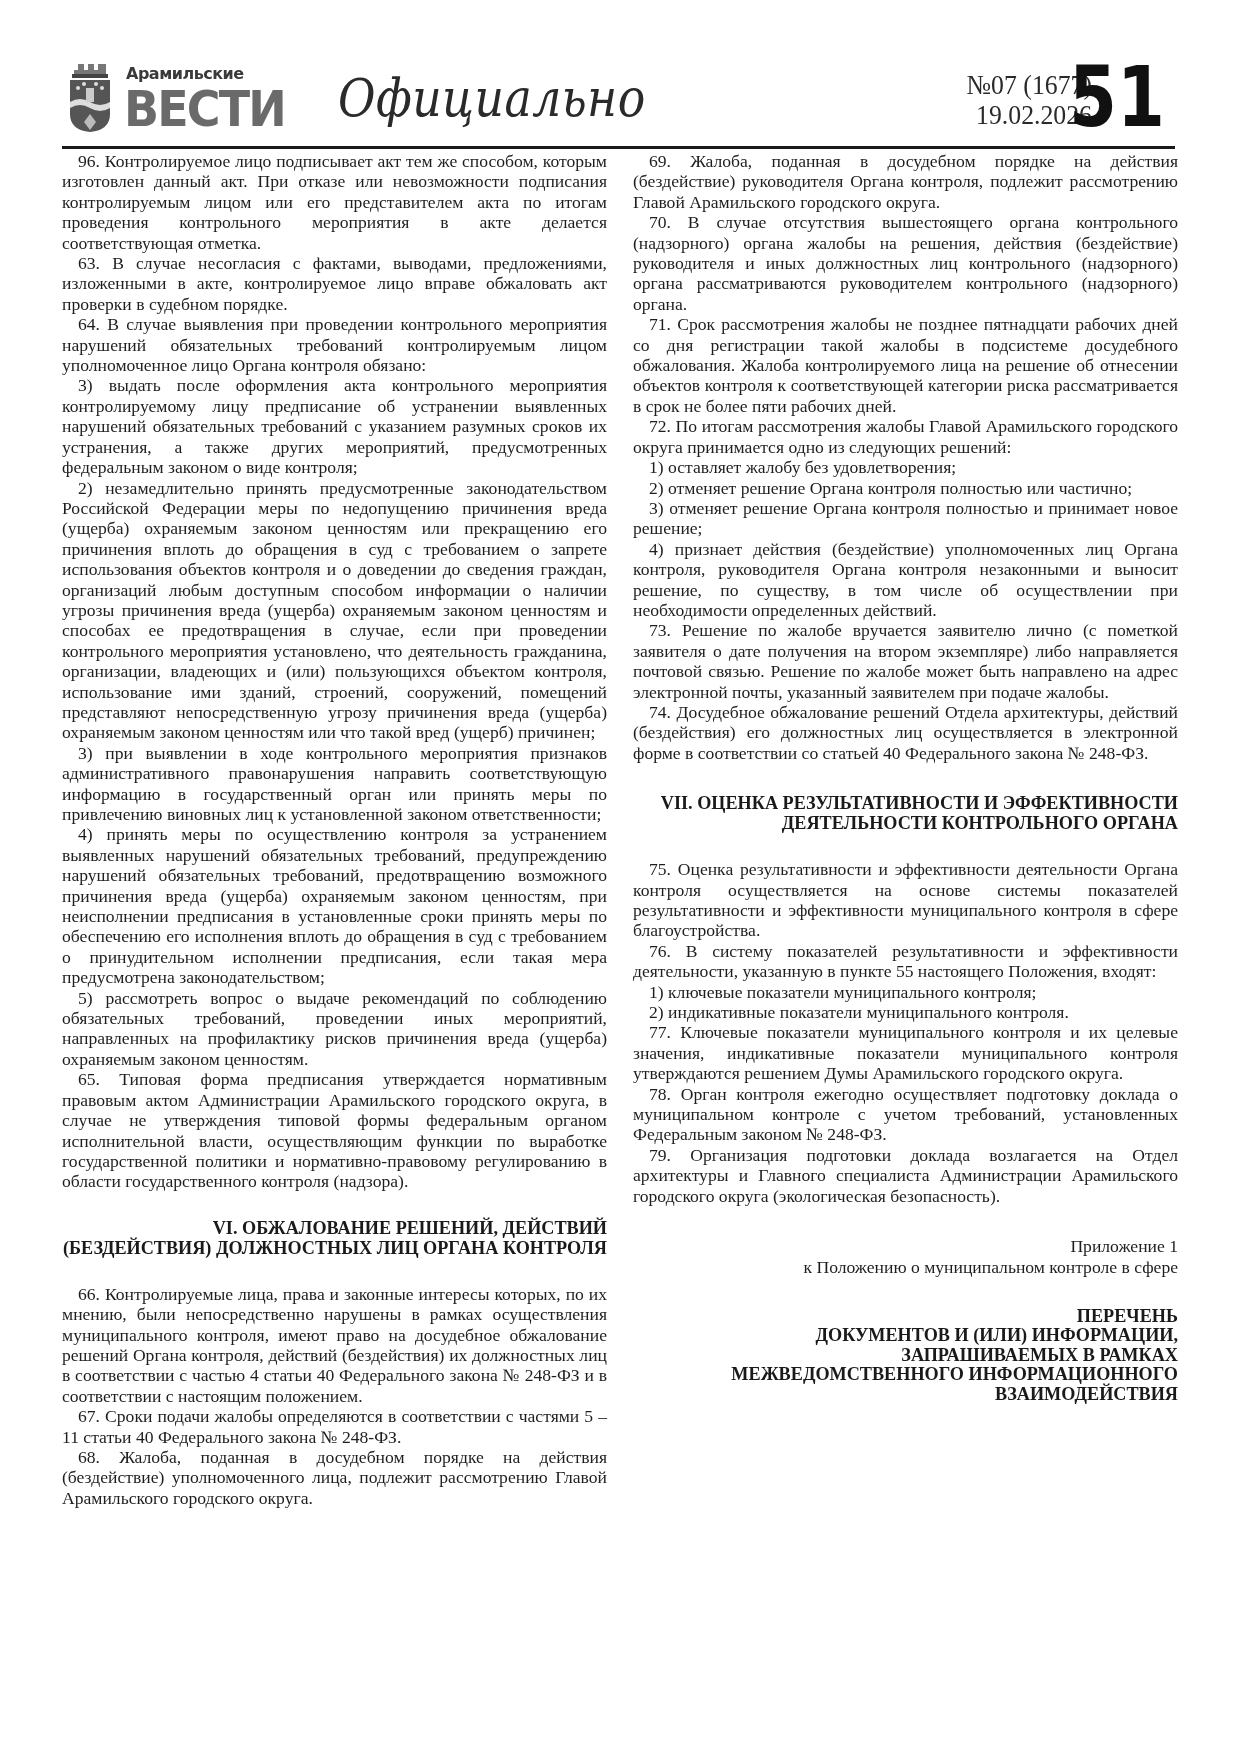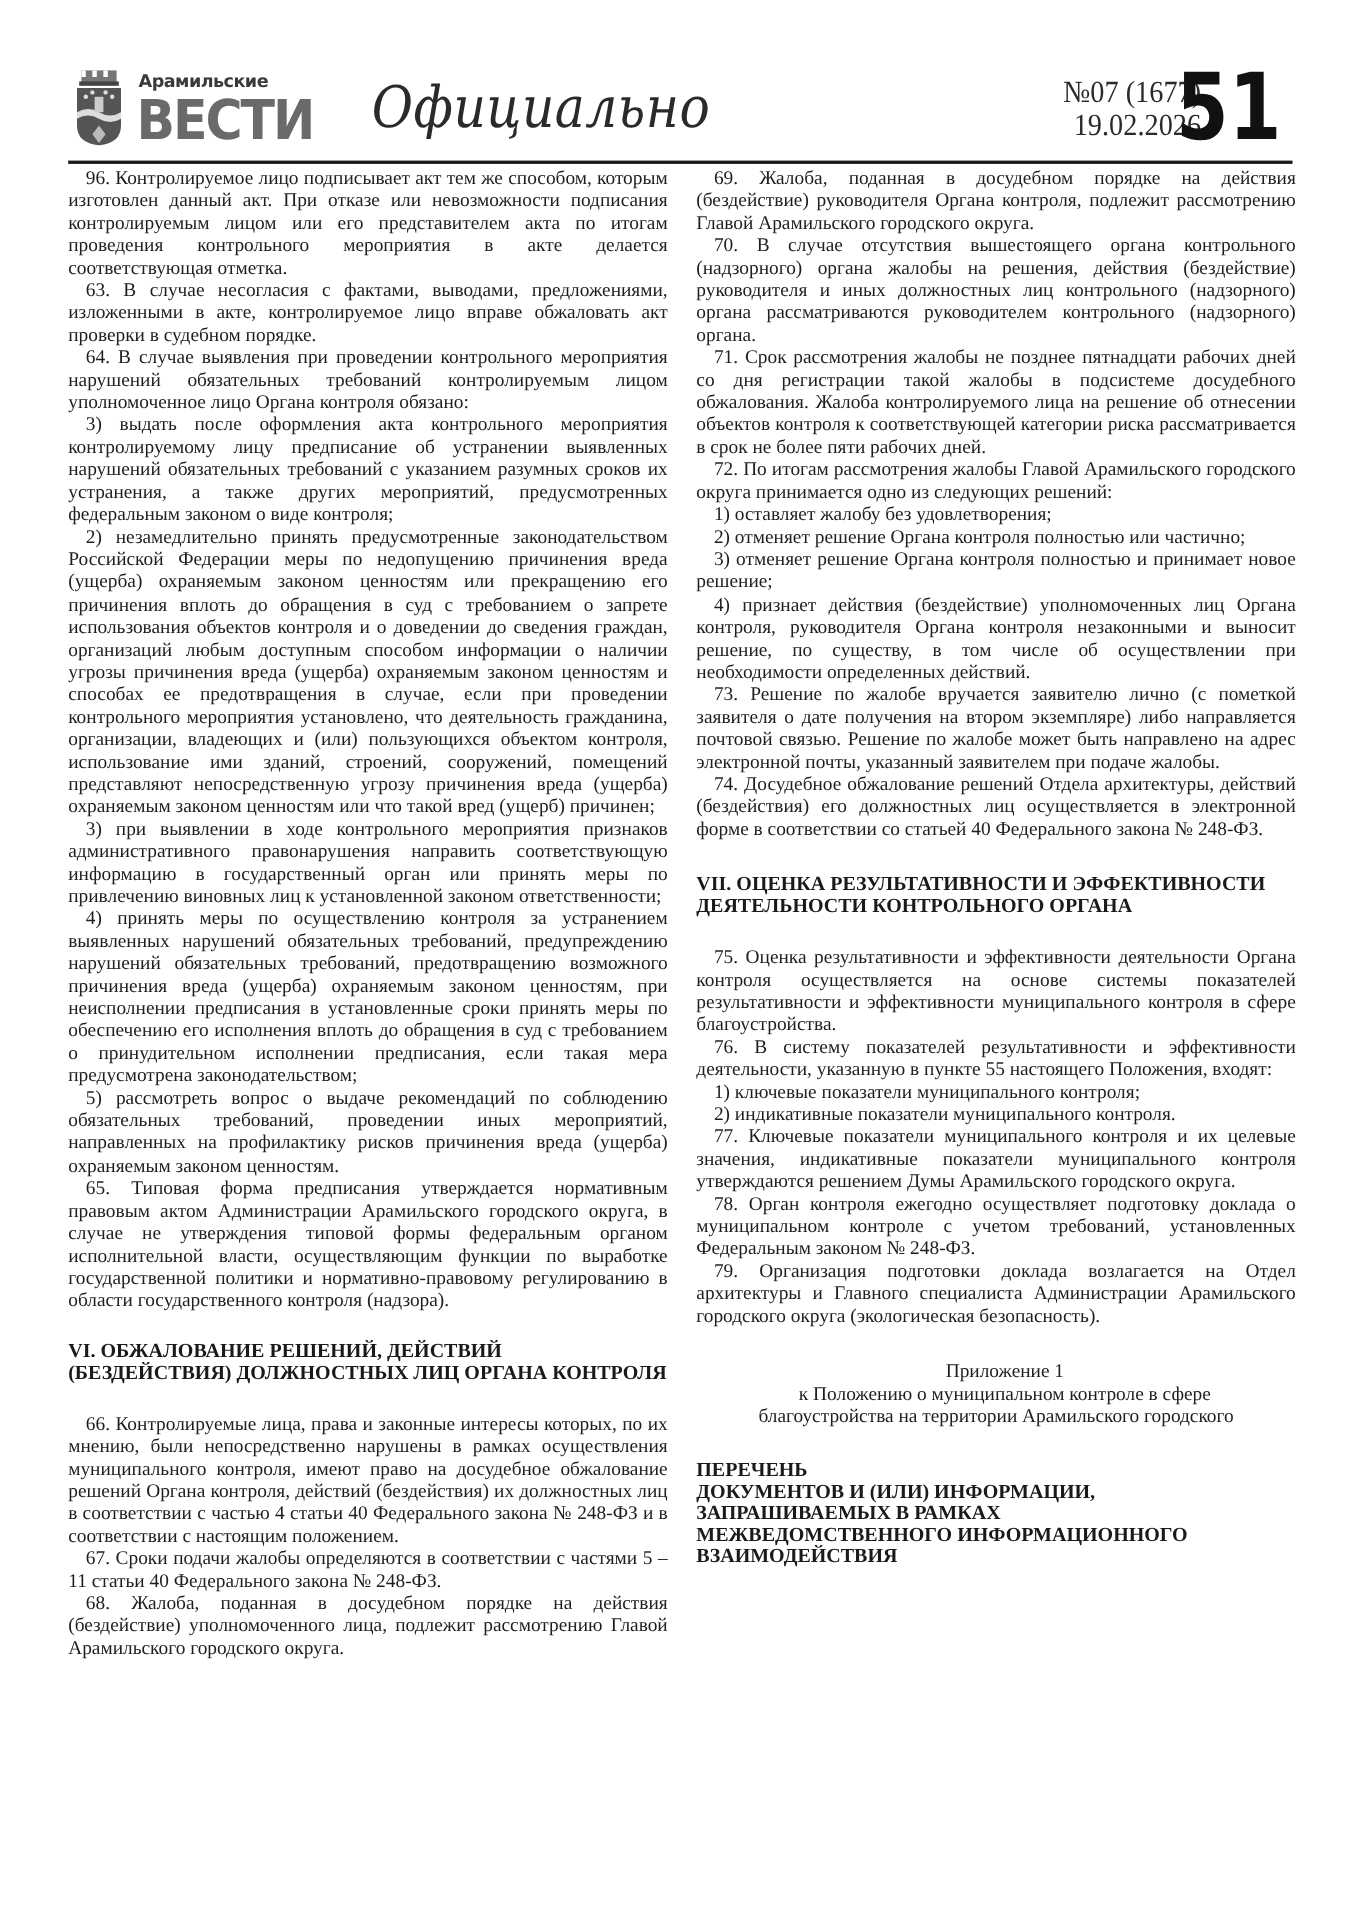--- a/index.html
+++ b/index.html
@@ -14,24 +14,24 @@
     .section-title { position: absolute; left: 276px; top: 16px; font-family: "DejaVu Serif", serif; font-style: italic; font-size: 52px; color: #2a2a2a; letter-spacing: 0.5px; transform: scaleX(0.88); transform-origin: left; }
     .issue { position: absolute; left: 820px; top: 18px; width: 210px; text-align: right; font-family: "Liberation Serif", serif; font-size: 28px; line-height: 30px; color: #2a2a2a; transform: scaleX(0.92); transform-origin: right; }
     .page-num { position: absolute; right: 10px; top: 0px; font-family: "DejaVu Sans", sans-serif; font-weight: bold; font-size: 84px; line-height: 90px; color: #111; transform: scaleX(0.82); transform-origin: right; }
     .rule { position: absolute; left: 0; top: 146px; width: 1113px; height: 3px; background: #1a1a1a; }
 
     
     .col { position: absolute; top: 151px; width: 545px; font-family: "Liberation Serif", serif; font-size: 17.6px; line-height: 20.4px; color: #1e1e1e; }
     .col.left { left: 0; }
     .col.right { left: 571px; }
     .col p { margin: 0; text-align: justify; text-indent: 16px; hyphens: auto; }
-    .col h2 { margin: 0; font-family: "Liberation Serif", serif; font-weight: bold; font-size: 18.2px; line-height: 20px; text-align: left; color: #1a1a1a; }
+    .col h2 { margin: 0; font-family: "Liberation Serif", serif; font-weight: bold; font-size: 18.2px; line-height: 20px; text-align: right; color: #1a1a1a; }
     .gap-30 { height: 30px; }
     .gap-26 { height: 26px; }
-    .appendix p { text-align: center; }
+    .appendix p { text-align: right; }
     .appendix .indent0 { text-indent: 0; }
     .list-title h2 { line-height: 19.5px; }
   </style>
 </head>
 <body>
 
 <div class="page">
 
   <div class="masthead">
     <svg class="crest" viewBox="0 0 48 72">
@@ -96,21 +96,20 @@
     <p>76. В систему показателей результативности и эффективности деятельности, указанную в пункте 55 настоящего Положения, входят:</p>
     <p>1) ключевые показатели муниципального контроля;</p>
     <p>2) индикативные показатели муниципального контроля.</p>
     <p>77. Ключевые показатели муниципального контроля и их целевые значения, индикативные показатели муниципального контроля утверждаются решением Думы Арамильского городского округа.</p>
     <p>78. Орган контроля ежегодно осуществляет подготовку доклада о муниципальном контроле с учетом требований, установленных Федеральным законом № 248-ФЗ.</p>
     <p>79. Организация подготовки доклада возлагается на Отдел архитектуры и Главного специалиста Администрации Арамильского городского округа (экологическая безопасность).</p>
     <div class="gap-30"></div>
     <div class="appendix">
       <p>Приложение 1</p>
       <p>к Положению о муниципальном контроле в сфере</p>
-      <p class="indent0">благоустройства на территории Арамильского городского</p>
     </div>
     <div class="gap-30"></div>
     <div class="list-title">
       <h2>ПЕРЕЧЕНЬ</h2>
       <h2>ДОКУМЕНТОВ И (ИЛИ) ИНФОРМАЦИИ,</h2>
       <h2>ЗАПРАШИВАЕМЫХ В РАМКАХ</h2>
       <h2>МЕЖВЕДОМСТВЕННОГО ИНФОРМАЦИОННОГО</h2>
       <h2>ВЗАИМОДЕЙСТВИЯ</h2>
     </div>
   </div>

